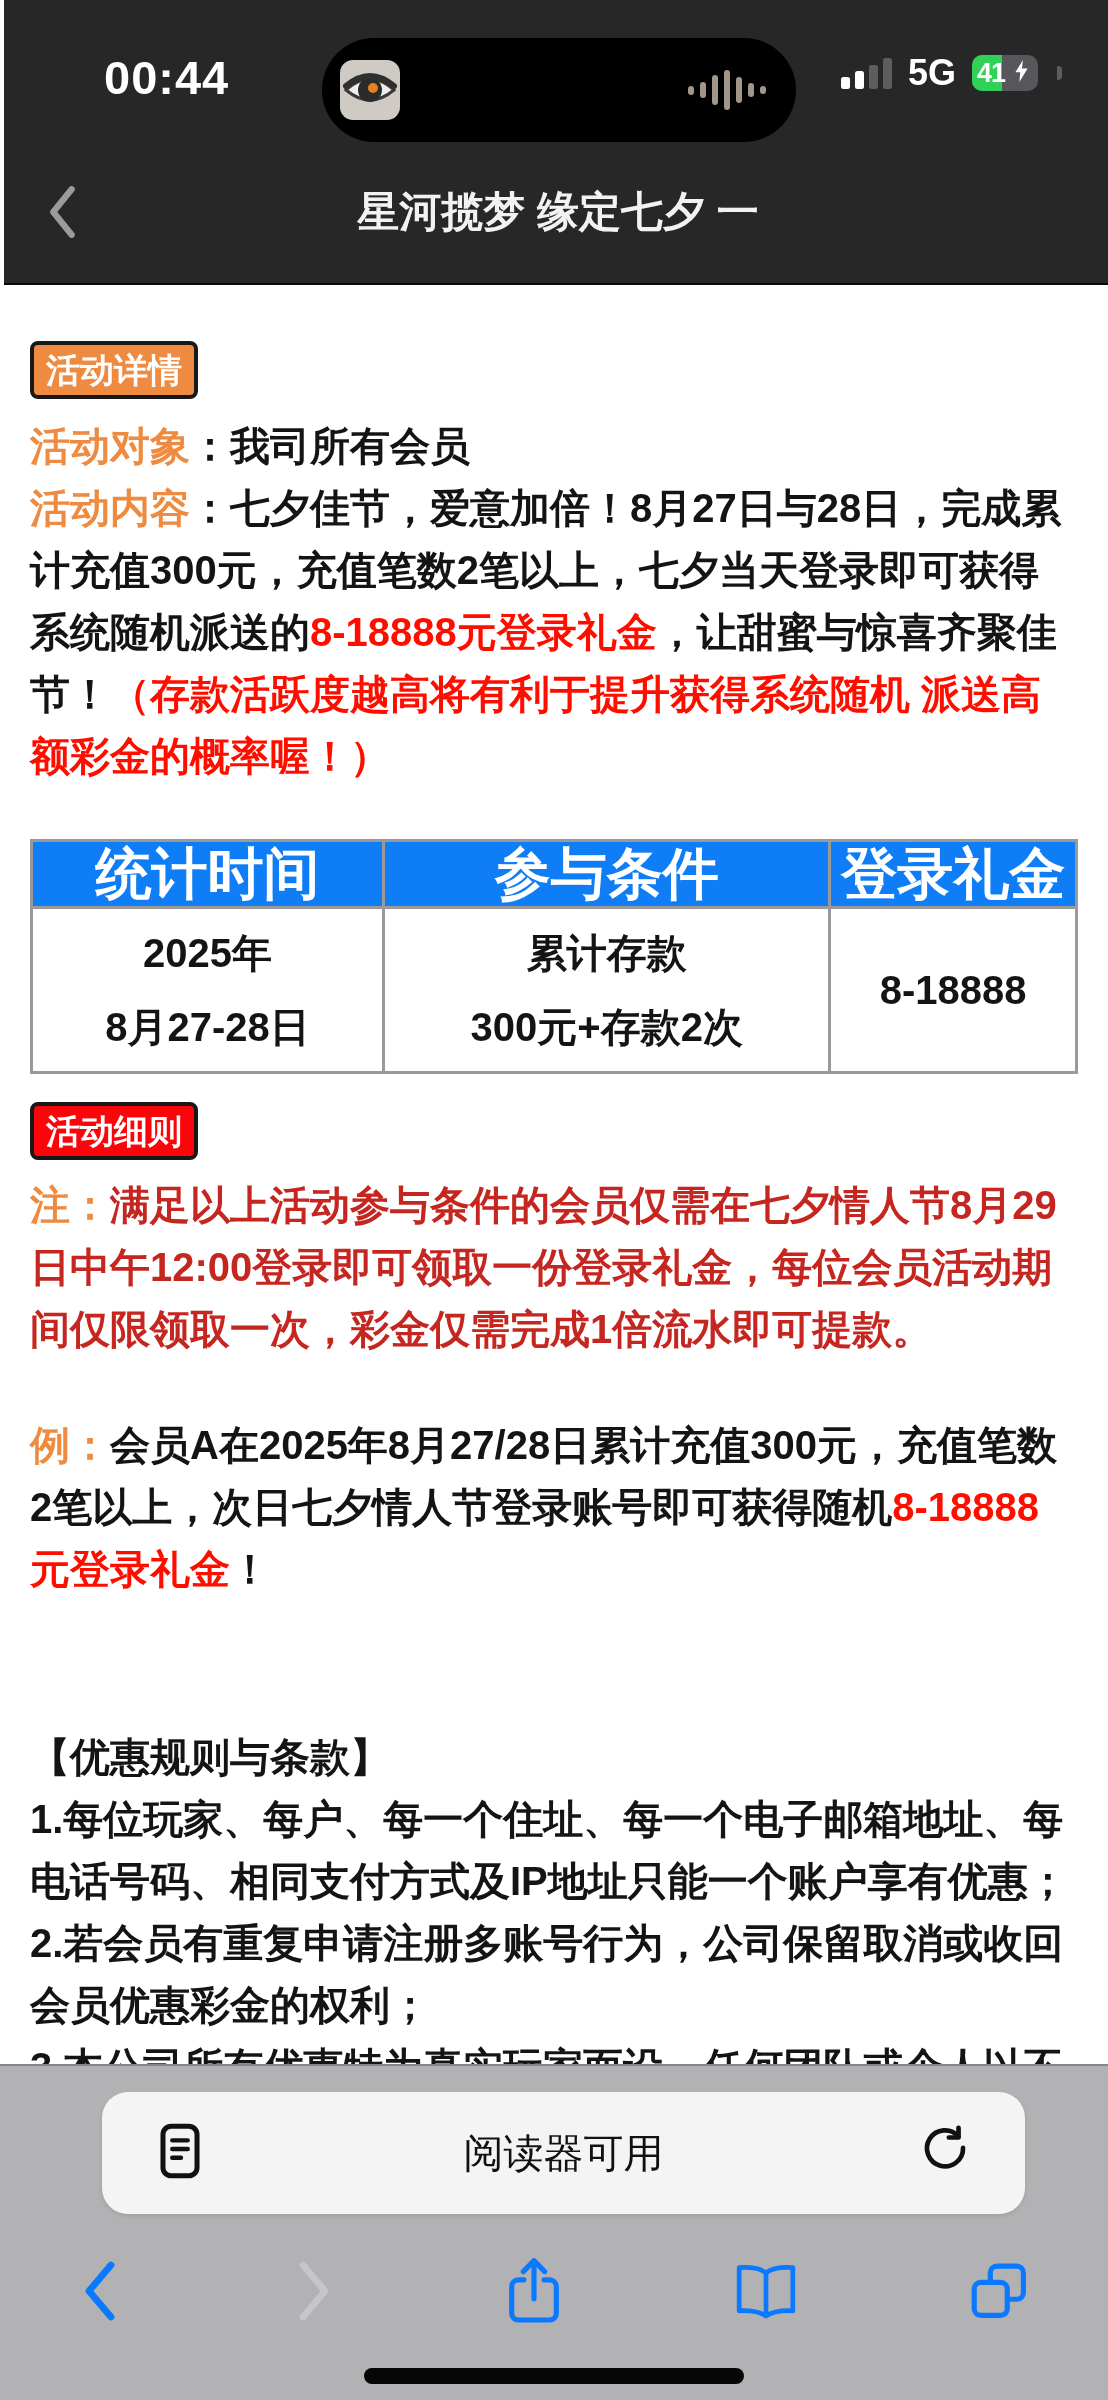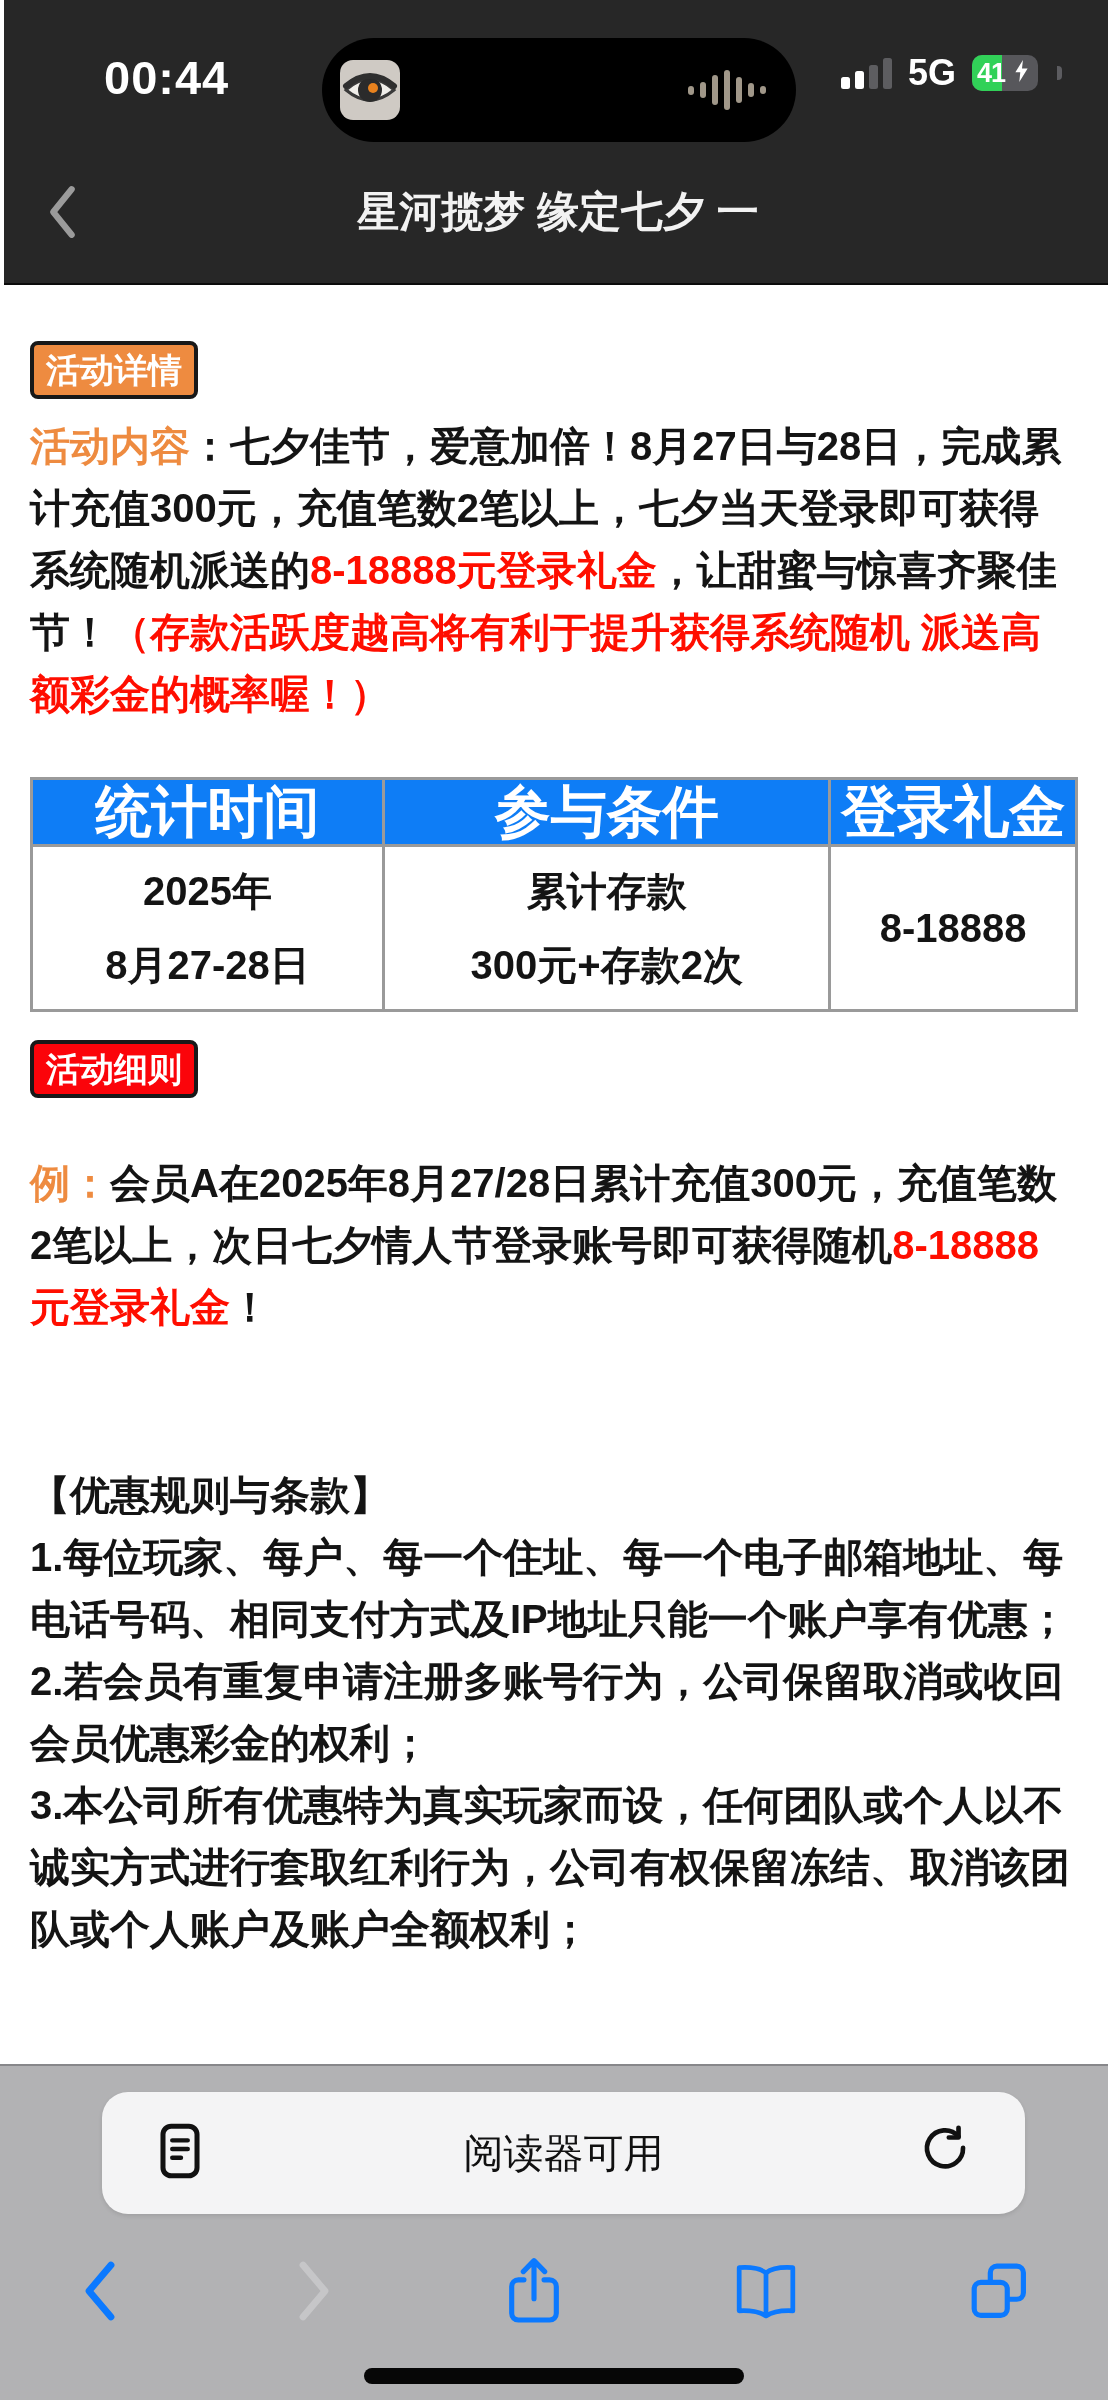--- a/index.html
+++ b/index.html
@@ -156,20 +156,21 @@
       <div class="nav-title">星河揽梦 缘定七夕 一</div>
     </div>
   </div>
 
   <div class="content">
 
     <div class="badge-row badge-row1">
       <span class="badge badge-orange">活动详情</span>
     </div>
 
+    <p><span class="orange">活动对象</span><span>：我司所有会员</span></p>
 
     <p><span class="orange">活动内容</span><span>：七夕佳节，爱意加倍！8月27日与28日，完成累计充值300元，充值笔数2笔以上，七夕当天登录即可获得系统随机派送的</span><span class="red-hot">8-18888元登录礼金</span><span>，让甜蜜与惊喜齐聚佳节！</span><span class="red-hot">（存款活跃度越高将有利于提升获得系统随机 派送高额彩金的概率喔！）</span></p>
 
     <table class="promo">
       <colgroup>
           <col style="width:33.7%">
           <col style="width:42.7%">
           <col style="width:23.6%">
         </colgroup>
       <thead>
@@ -191,20 +192,21 @@
           </td>
           <td>8-18888</td>
         </tr>
       </tbody>
     </table>
 
     <div class="badge-row badge-row2">
       <span class="badge badge-red">活动细则</span>
     </div>
 
+    <p class="note"><span class="orange">注：</span><span class="red-note">满足以上活动参与条件的会员仅需在七夕情人节8月29日中午12:00登录即可领取一份登录礼金，每位会员活动期间仅限领取一次，彩金仅需完成1倍流水即可提款。</span></p>
 
     <p class="example"><span class="orange">例：</span><span>会员A在2025年8月27/28日累计充值300元，充值笔数2笔以上，次日七夕情人节登录账号即可获得随机</span><span class="red-hot">8-18888元登录礼金</span><span>！</span></p>
 
     <p class="terms-heading">【优惠规则与条款】</p>
     <p class="term">1.每位玩家、每户、每一个住址、每一个电子邮箱地址、每电话号码、相同支付方式及IP地址只能一个账户享有优惠；</p>
     <p class="term">2.若会员有重复申请注册多账号行为，公司保留取消或收回会员优惠彩金的权利；</p>
     <p class="term">3.本公司所有优惠特为真实玩家而设，任何团队或个人以不诚实方式进行套取红利行为，公司有权保留冻结、取消该团队或个人账户及账户全额权利；</p>
   </div>
 
   <div class="chrome">

